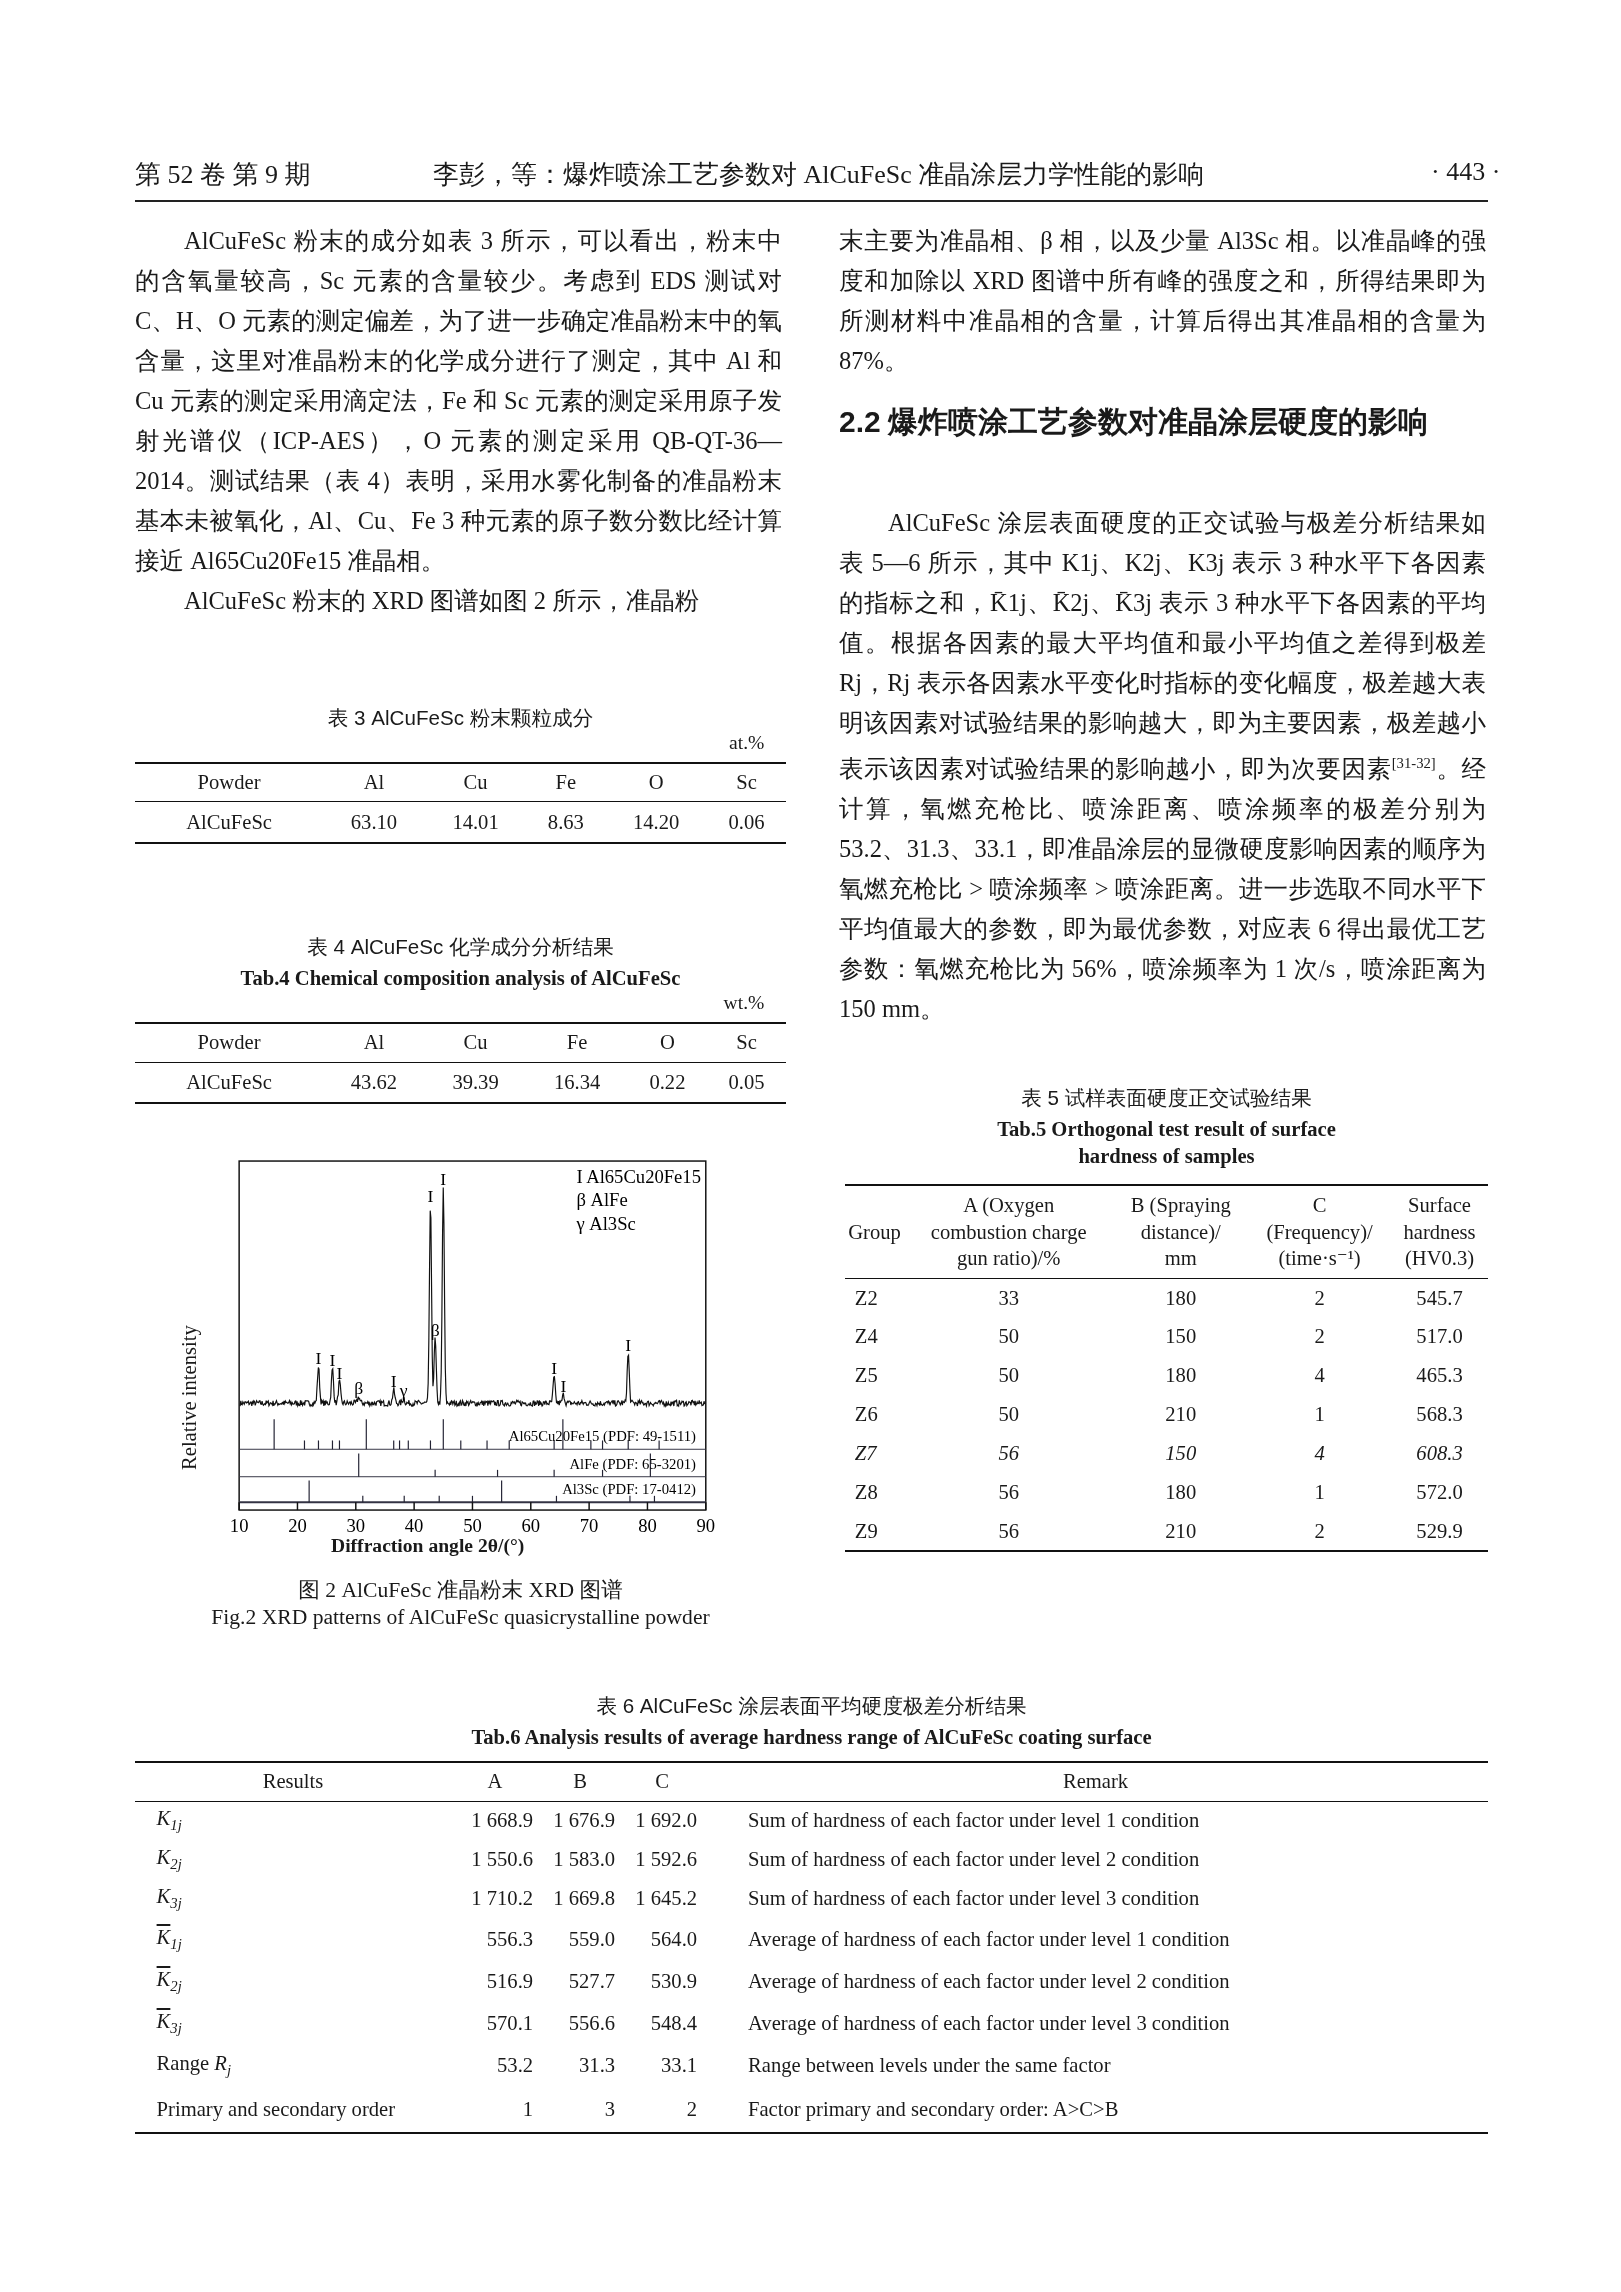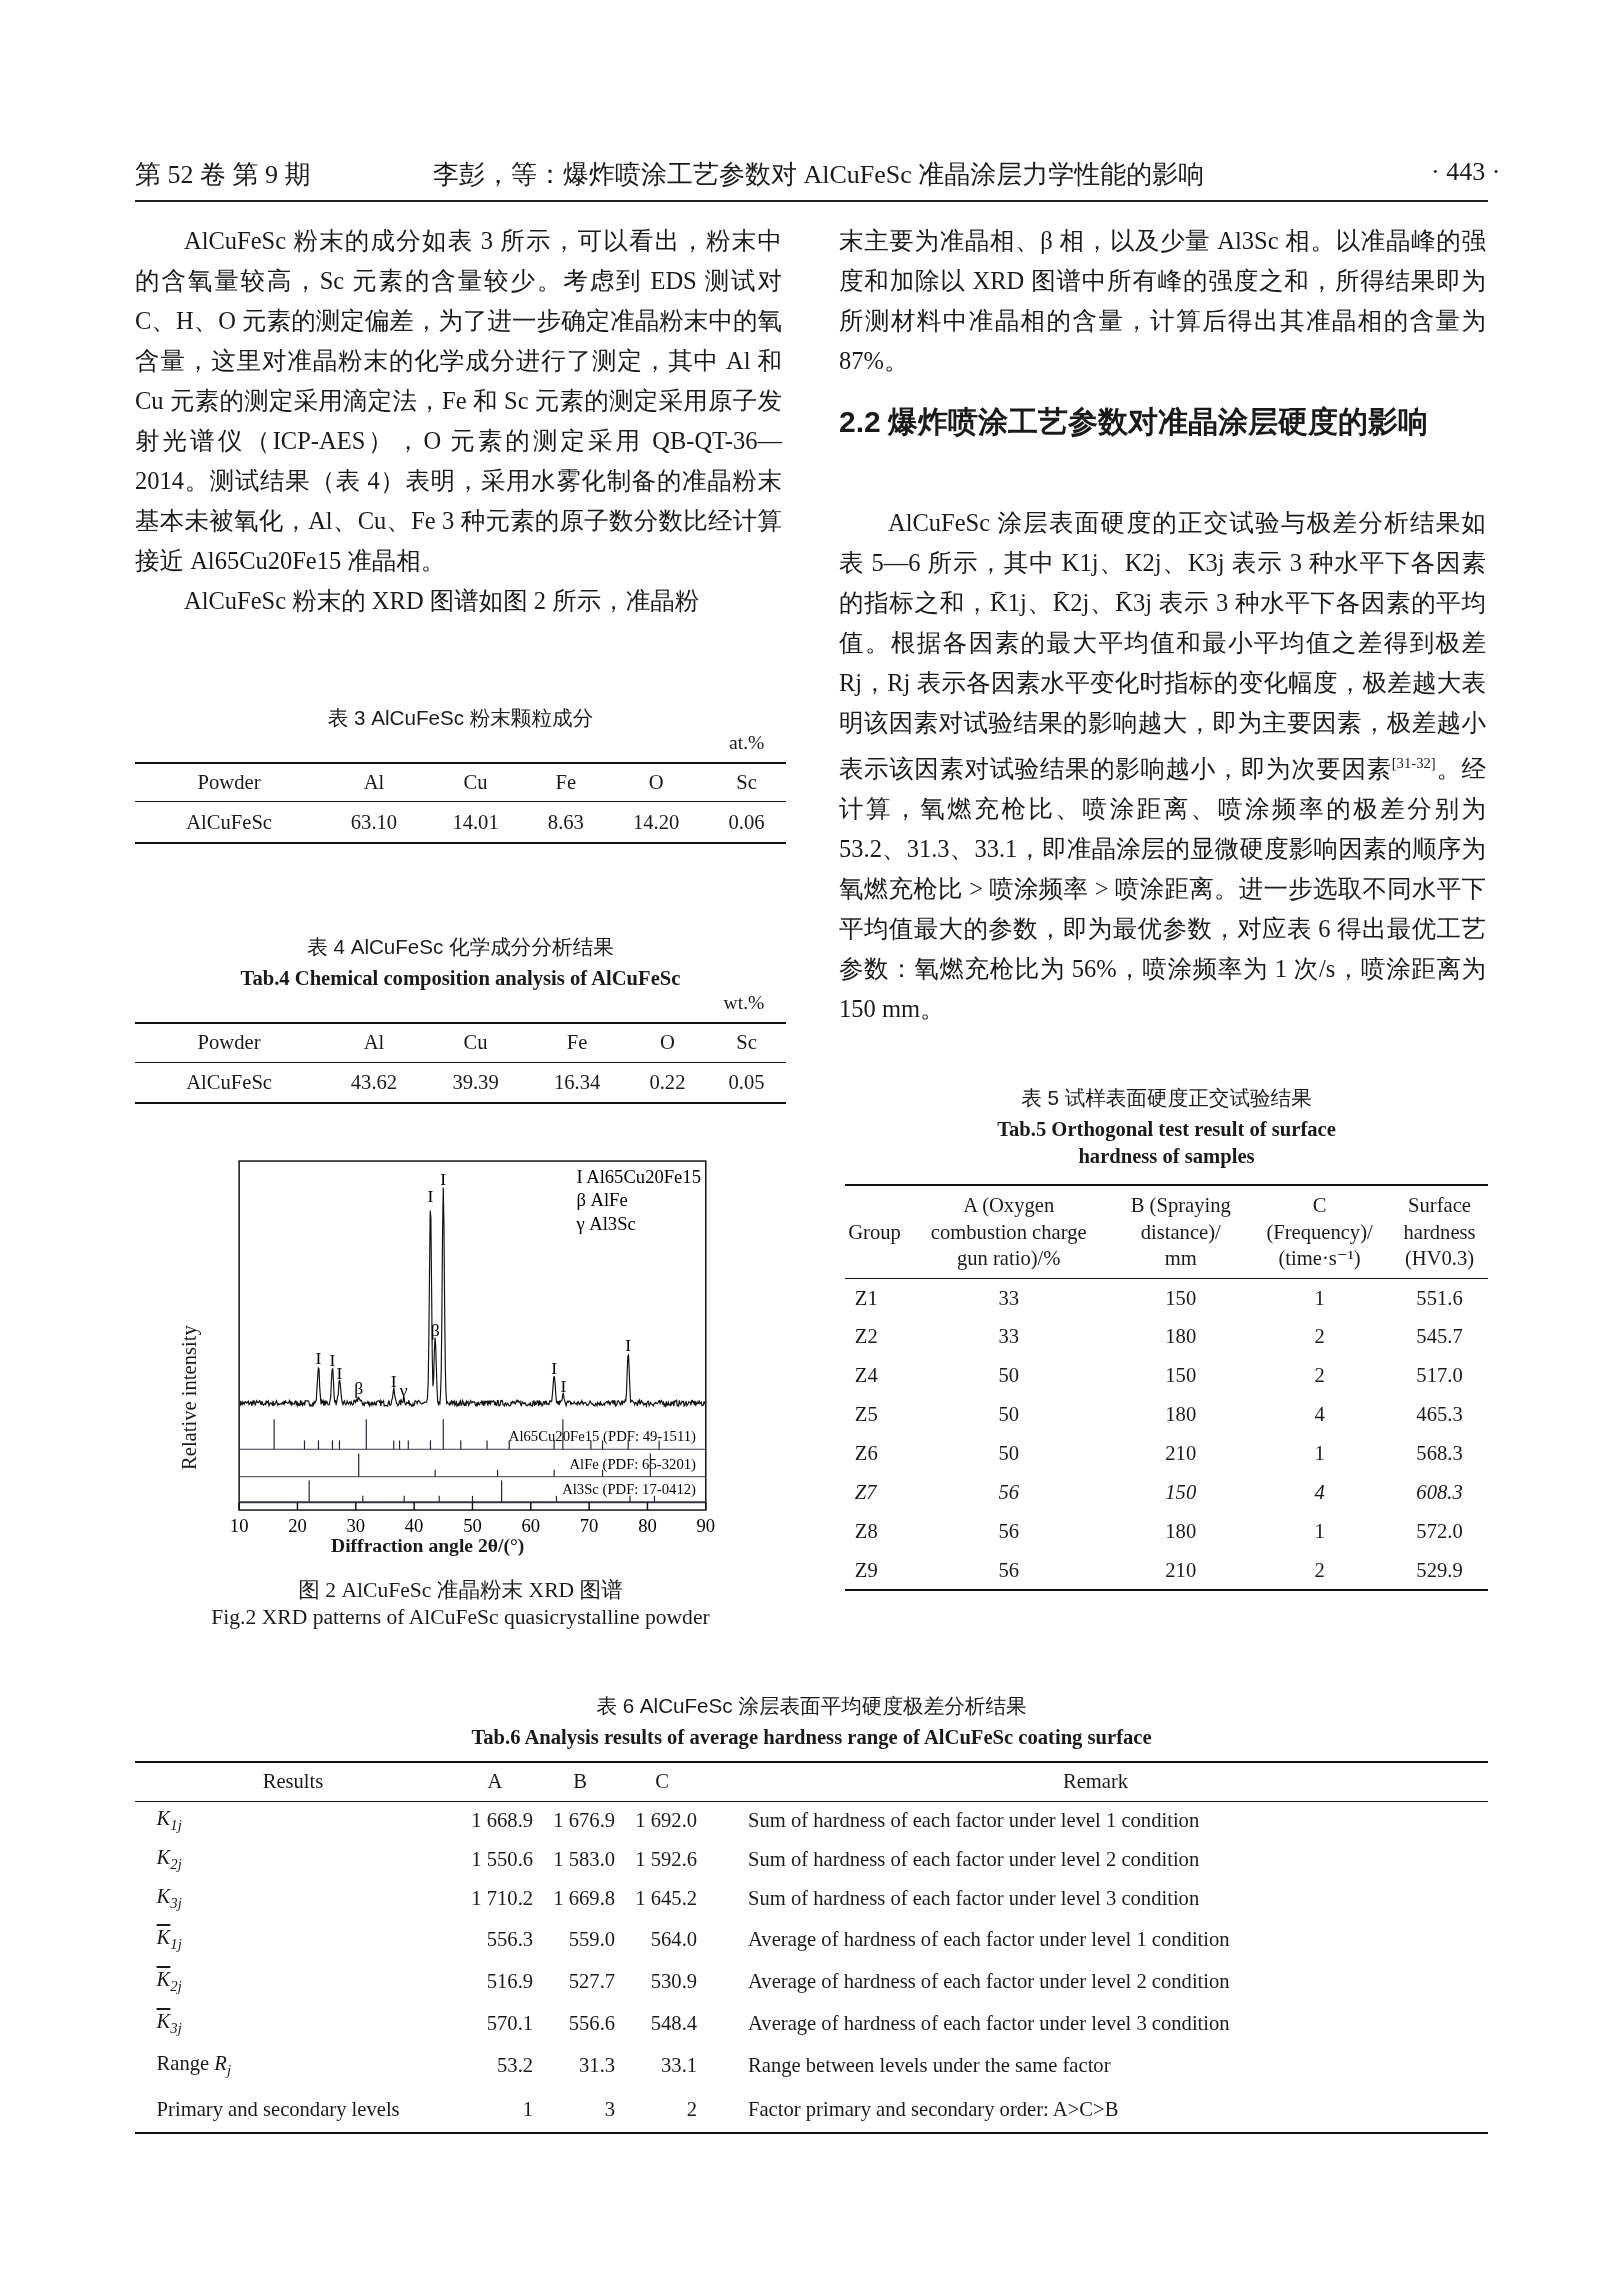--- a/index.html
+++ b/index.html
@@ -216,27 +216,20 @@
           </th>
       <th style="padding:5.9px 0;">
             <div>Surface</div>
             <div>hardness</div>
             <div>(HV0.3)</div>
           </th>
     </tr>
     </tbody>
       <tbody id="t5-body">
         <tr style="height: 39px;">
-          <td style="text-align: left; padding-left: 9.8px;">Z1</td>
-          <td>33</td>
-          <td>150</td>
-          <td>1</td>
-          <td>551.6</td>
-        </tr>
-        <tr style="height: 39px;">
           <td style="text-align: left; padding-left: 9.8px;">Z2</td>
           <td>33</td>
           <td>180</td>
           <td>2</td>
           <td>545.7</td>
         </tr>
         <tr style="height: 39px;">
           <td style="text-align: left; padding-left: 9.8px;">Z4</td>
           <td>50</td>
           <td>150</td>
@@ -339,21 +332,21 @@
           <td style="text-align: left; padding-left: 45px;">Average of hardness of each factor under level 3 condition</td>
         </tr>
         <tr style="height: 42px;">
           <td style="text-align: left; padding-left: 21.6px;"><span>Range </span><i>R</i><sub style="font-style: italic; font-size: 14.7px;">j</sub></td>
           <td style="text-align: right; padding-right: 5.9px;">53.2</td>
           <td style="text-align: right; padding-right: 5.9px;">31.3</td>
           <td style="text-align: right; padding-right: 5.9px;">33.1</td>
           <td style="text-align: left; padding-left: 45px;">Range between levels under the same factor</td>
         </tr>
         <tr class="bot-rule" style="height: 47px;">
-          <td style="text-align: left; padding-left: 21.6px;"><span>Primary and secondary levels</span></td>
+          <td style="text-align: left; padding-left: 21.6px;"><span>Primary and secondary order</span></td>
           <td style="text-align: right; padding-right: 5.9px;">1</td>
           <td style="text-align: right; padding-right: 5.9px;">3</td>
           <td style="text-align: right; padding-right: 5.9px;">2</td>
           <td style="text-align: left; padding-left: 45px;">Factor primary and secondary order: A&gt;C&gt;B</td>
         </tr>
       </tbody>
   </table>
 </div>
 
 

